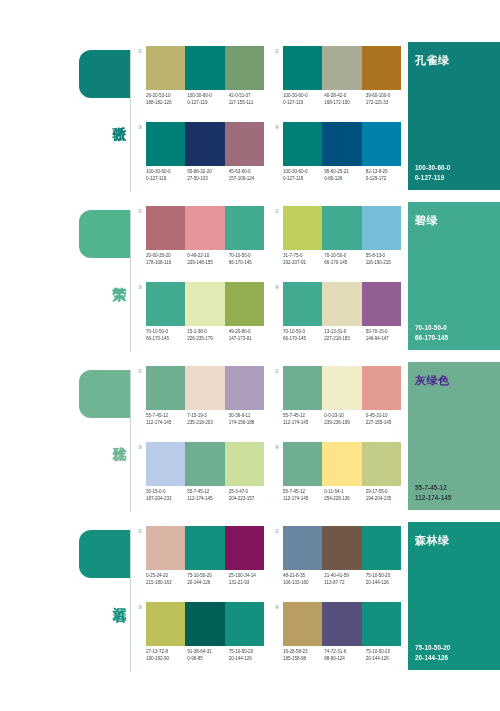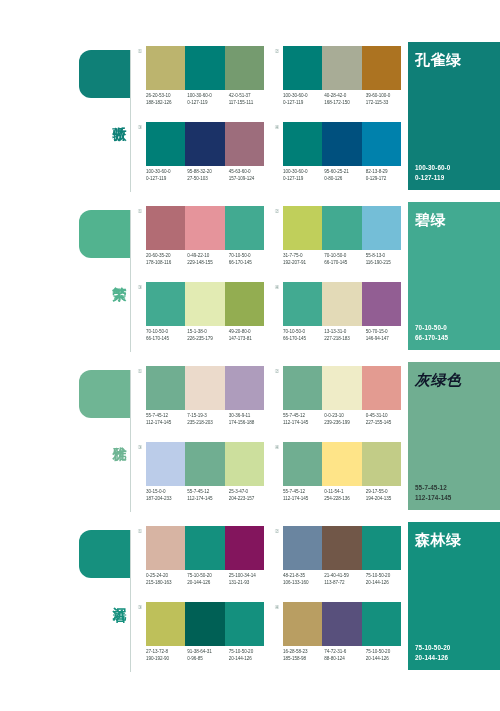--- a/index.html
+++ b/index.html
@@ -81,26 +81,26 @@
     font-family: "Liberation Sans", sans-serif;
   }
 
   
   .hero {
     position: absolute; right: 0;
     width: 92px; height: 148px;
   }
   .hero-title {
     position: absolute; left: 7px; top: 9px;
-    font-size: 15px; line-height: 18px;
+    font-size: 11px; line-height: 18px;
     color: #ffffff; font-weight: 700;
     letter-spacing: 0.5px;
     white-space: nowrap;
   }
-  .hero-title.dark { color: #0f172a; font-style: italic; }
+  .hero-title.dark { color: #4c1d95; }
   .hero-codes {
     position: absolute; left: 7px; bottom: 8px;
     color: #ffffff;
     font-size: 6.3px; line-height: 9.5px;
     font-weight: 700;
     letter-spacing: 0.1px;
   }
   .hero-codes.dark { color: #2d3a36; }
 </style>
 </head>

